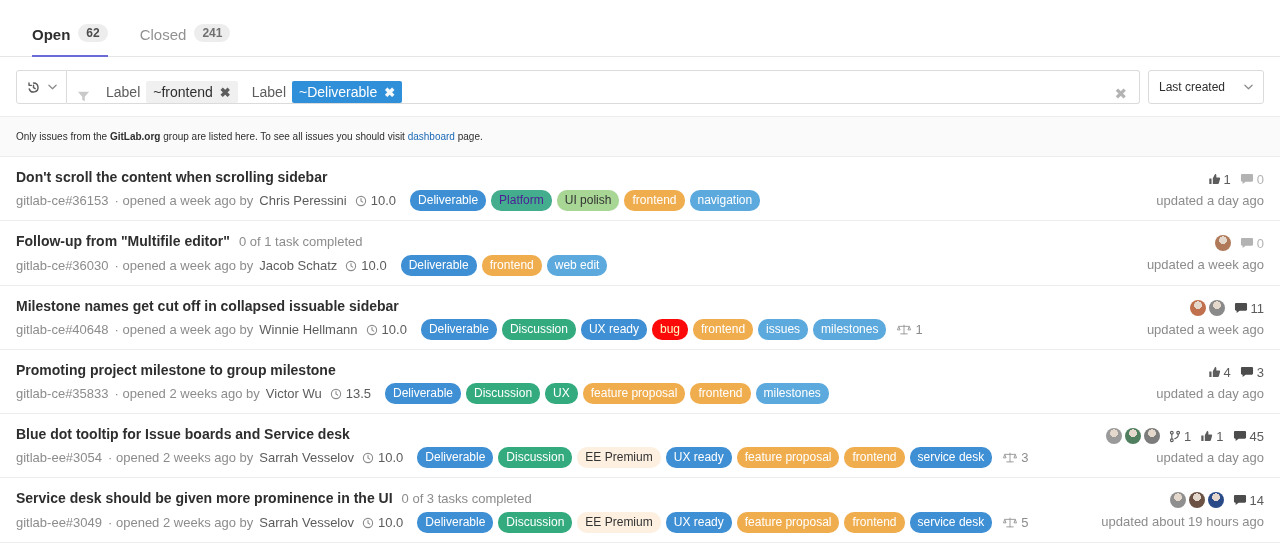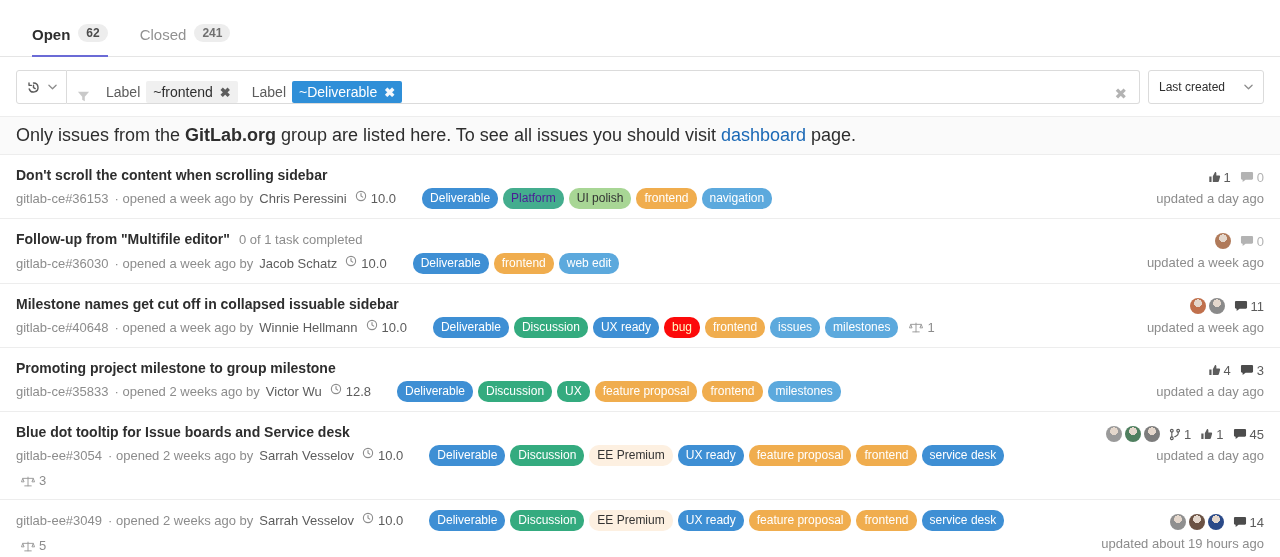--- a/index.html
+++ b/index.html
@@ -141,22 +141,22 @@
     color: #2e2e2e;
     cursor: pointer;
     box-sizing: border-box;
   }
 
   
   .banner {
     background: #fafafa;
     border-top: 1px solid #ededed;
     border-bottom: 1px solid #ededed;
-    padding: 8px 16px;
-    font-size: 18px;
+    padding: 14px 16px;
+    font-size: 10px;
     color: #2e2e2e;
   }
   .banner b { font-weight: bold; }
   .banner a { color: #1b69b6; text-decoration: none; }
 
   
   .issue {
     display: flex;
     padding: 10px 16px 9px 16px;
     border-bottom: 1px solid #ededed;
@@ -186,26 +186,26 @@
     flex-wrap: wrap;
     gap: 6px;
     font-size: 13px;
     color: #8c8c8c;
     line-height: 18px;
   }
   .issue-meta .ref { color: #8c8c8c; }
   .issue-meta .author { color: #5c5c5c; }
   .milestone {
     display: inline-flex;
-    align-items: flex-start;
+    align-items: center;
     gap: 4px;
     color: #5c5c5c;
     margin-left: 2px;
   }
-  .labels { display: inline-flex; align-items: flex-start; gap: 5px; margin-left: 20px; flex-wrap: wrap; }
+  .labels { display: inline-flex; align-items: flex-start; gap: 5px; margin-left: 8px; flex-wrap: wrap; }
   .label {
     font-size: 12px;
     line-height: 1;
     padding: 4px 8px 5px 8px;
     border-radius: 10px;
     color: #fff;
     white-space: nowrap;
   }
   .weight {
     display: inline-flex;
@@ -487,21 +487,21 @@
             <span class="ref">gitlab-ce#35833</span>
             <span>· opened 2 weeks ago by</span>
             <span class="author">Victor Wu</span>
             <span class="milestone">
               <span>
                 <svg width="12" height="12" viewBox="0 0 14 14" fill="none" stroke="#8c8c8c" stroke-width="1.3">
                   <circle cx="7" cy="7" r="5.4"></circle>
                   <path d="M7 4.2V7l2 1.3" stroke-linecap="round"></path>
                 </svg>
               </span>
-              <span>12.8</span>
+              <span>13.5</span>
             </span>
             <span class="labels">
               <span class="label" style="background: rgb(62, 143, 212); color: rgb(255, 255, 255);">Deliverable</span>
               <span class="label" style="background: rgb(52, 171, 127); color: rgb(255, 255, 255);">Discussion</span>
               <span class="label" style="background: rgb(52, 171, 127); color: rgb(255, 255, 255);">UX</span>
               <span class="label" style="background: rgb(240, 173, 78); color: rgb(255, 255, 255);">feature proposal</span>
               <span class="label" style="background: rgb(240, 173, 78); color: rgb(255, 255, 255);">frontend</span>
               <span class="label" style="background: rgb(92, 169, 221); color: rgb(255, 255, 255);">milestones</span>
             </span>
           </div>
@@ -600,20 +600,24 @@
                 </svg>
               </span>
               <span>45</span>
             </span>
           </div>
           <div class="updated">updated a day ago</div>
         </div>
       </div>
       <div class="issue">
         <div class="issue-main">
+          <div class="issue-title">
+            <span>Service desk should be given more prominence in the UI</span>
+            <span class="task">0 of 3 tasks completed</span>
+          </div>
           <div class="issue-meta">
             <span class="ref">gitlab-ee#3049</span>
             <span>· opened 2 weeks ago by</span>
             <span class="author">Sarrah Vesselov</span>
             <span class="milestone">
               <span>
                 <svg width="12" height="12" viewBox="0 0 14 14" fill="none" stroke="#8c8c8c" stroke-width="1.3">
                   <circle cx="7" cy="7" r="5.4"></circle>
                   <path d="M7 4.2V7l2 1.3" stroke-linecap="round"></path>
                 </svg>

